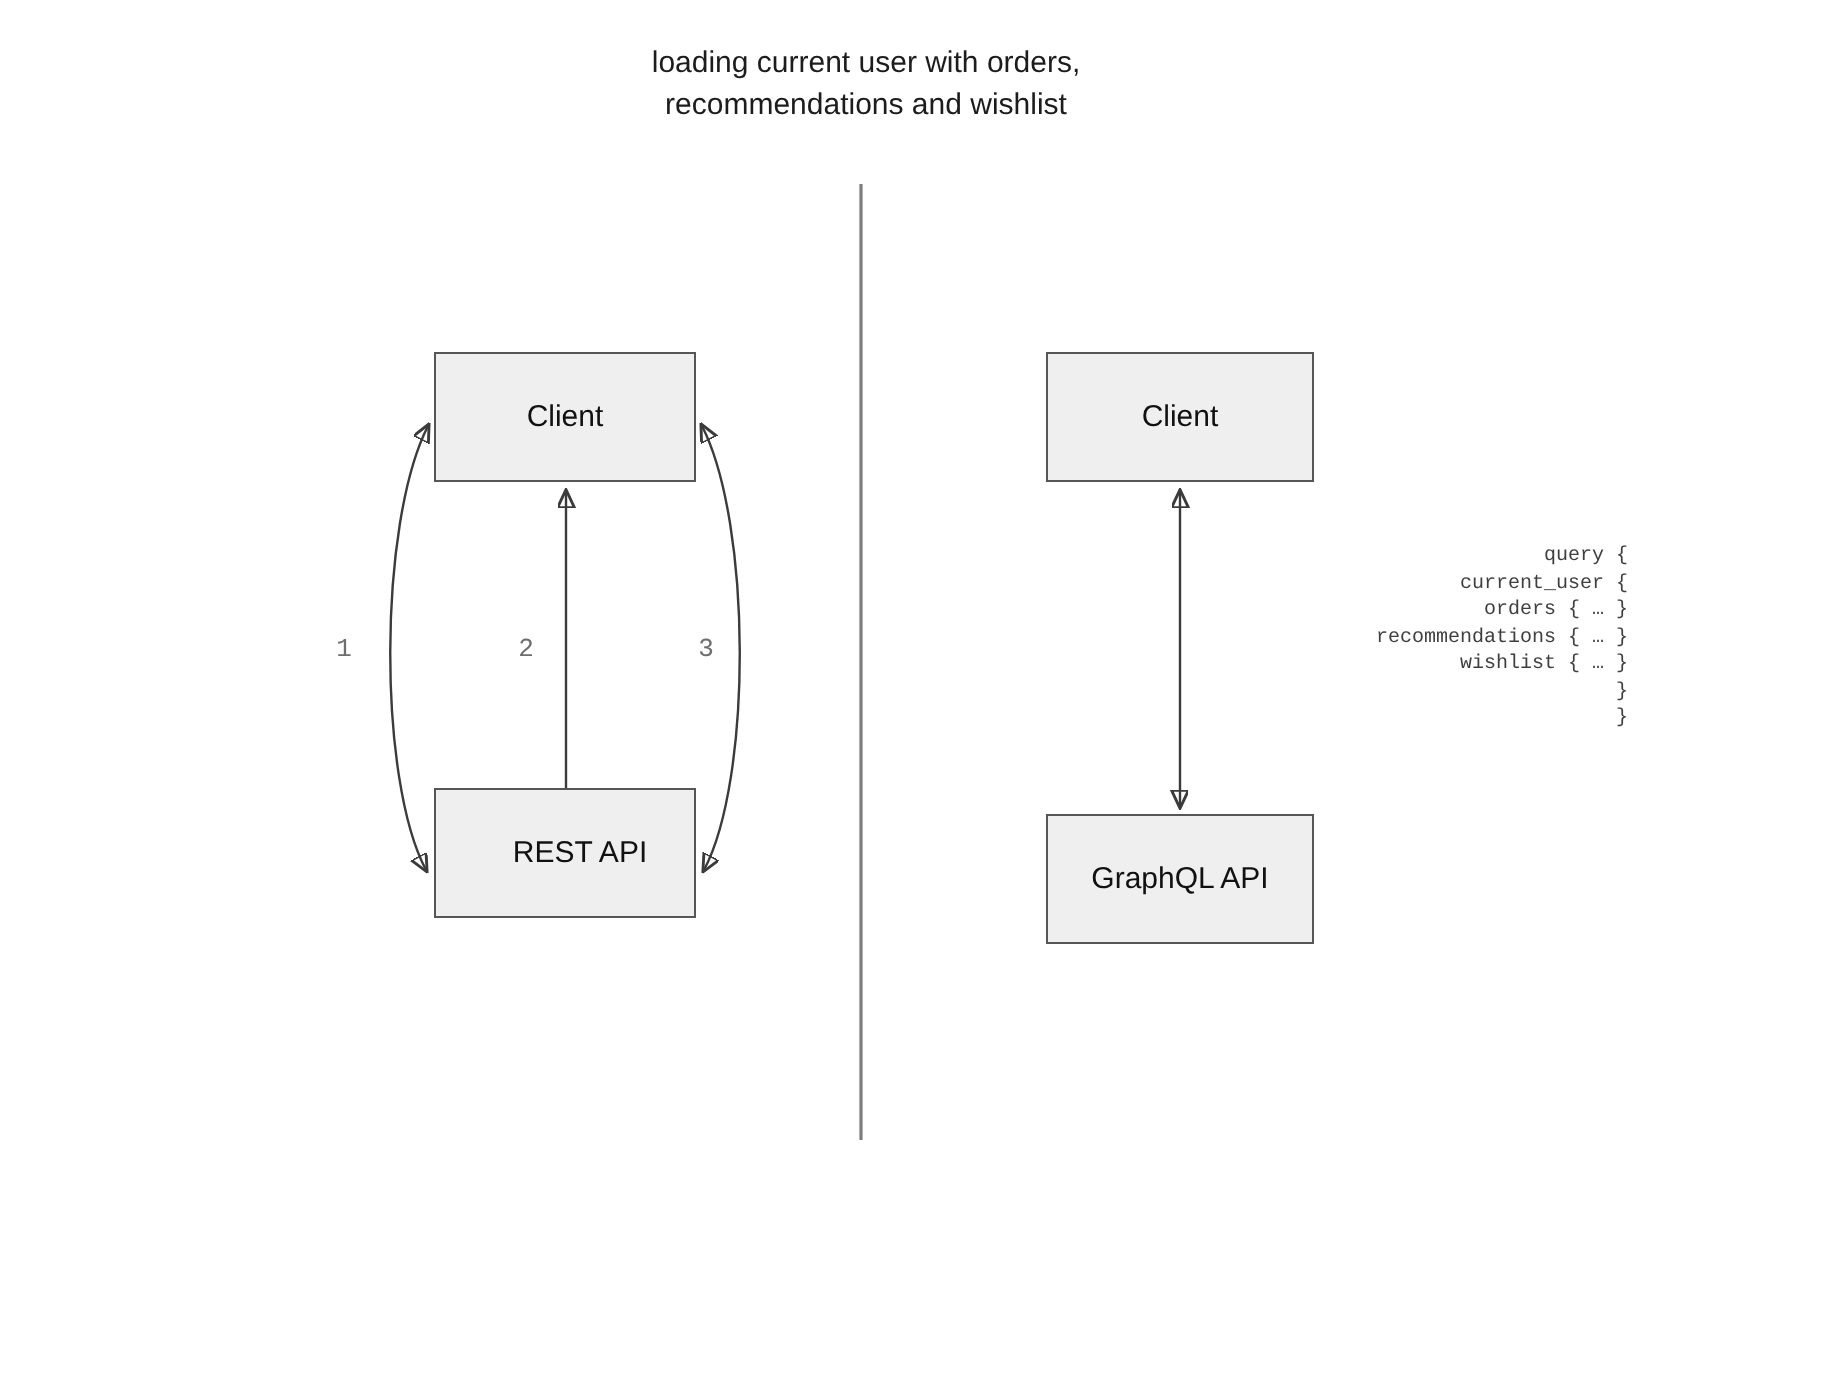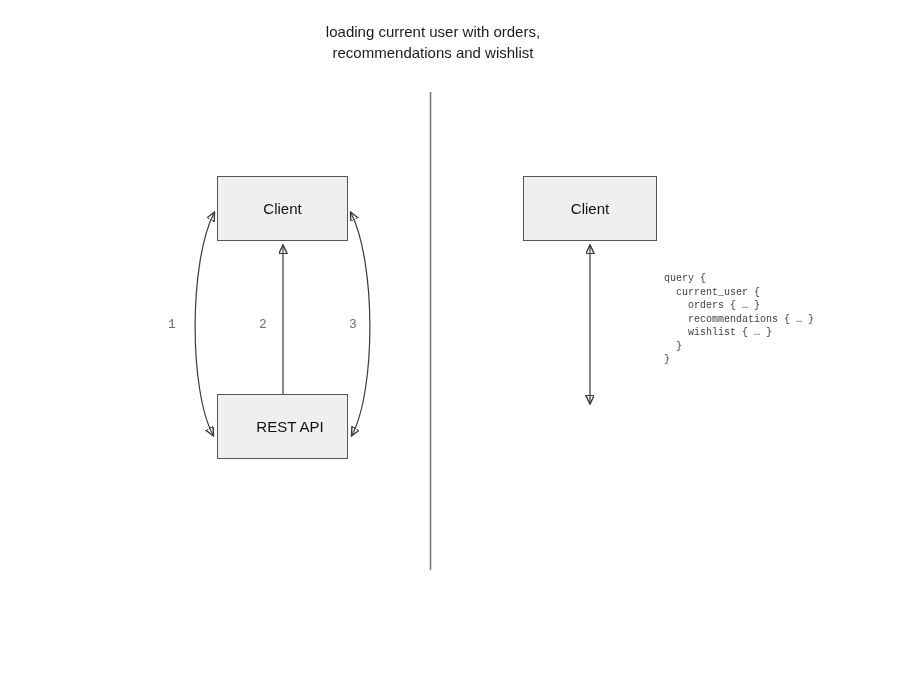--- a/index.html
+++ b/index.html
@@ -56,20 +56,21 @@
     white-space:pre;
   }
   .query-code{
     position:absolute;
     left:664px;top:272px;
     font-family:"Liberation Mono", monospace;
     font-size:10px;
     line-height:13.5px;
     color:var(--code-text);
     white-space:pre;
+    text-align:right;
   }
   .arrow-num{
     position:absolute;
     width:16px;
     text-align:center;
     font-family:"Liberation Mono", monospace;
     font-size:13px;
     color:var(--label-gray);
   }
   .num-1{left:164px;top:317px;}
@@ -120,20 +121,23 @@
   </div>
 
   <div class="node box-rest">
     <span class="node-label">REST API</span>
   </div>
 
   <div class="node box-client-right">
     <span class="node-label">Client</span>
   </div>
 
+  <div class="node box-graphql">
+    <span class="node-label">GraphQL API</span>
+  </div>
 
   <div class="arrow-num num-1">1</div>
   <div class="arrow-num num-2">2</div>
   <div class="arrow-num num-3">3</div>
 
   <div class="query-code">query {
   current_user {
     orders { … }
     recommendations { … }
     wishlist { … }

